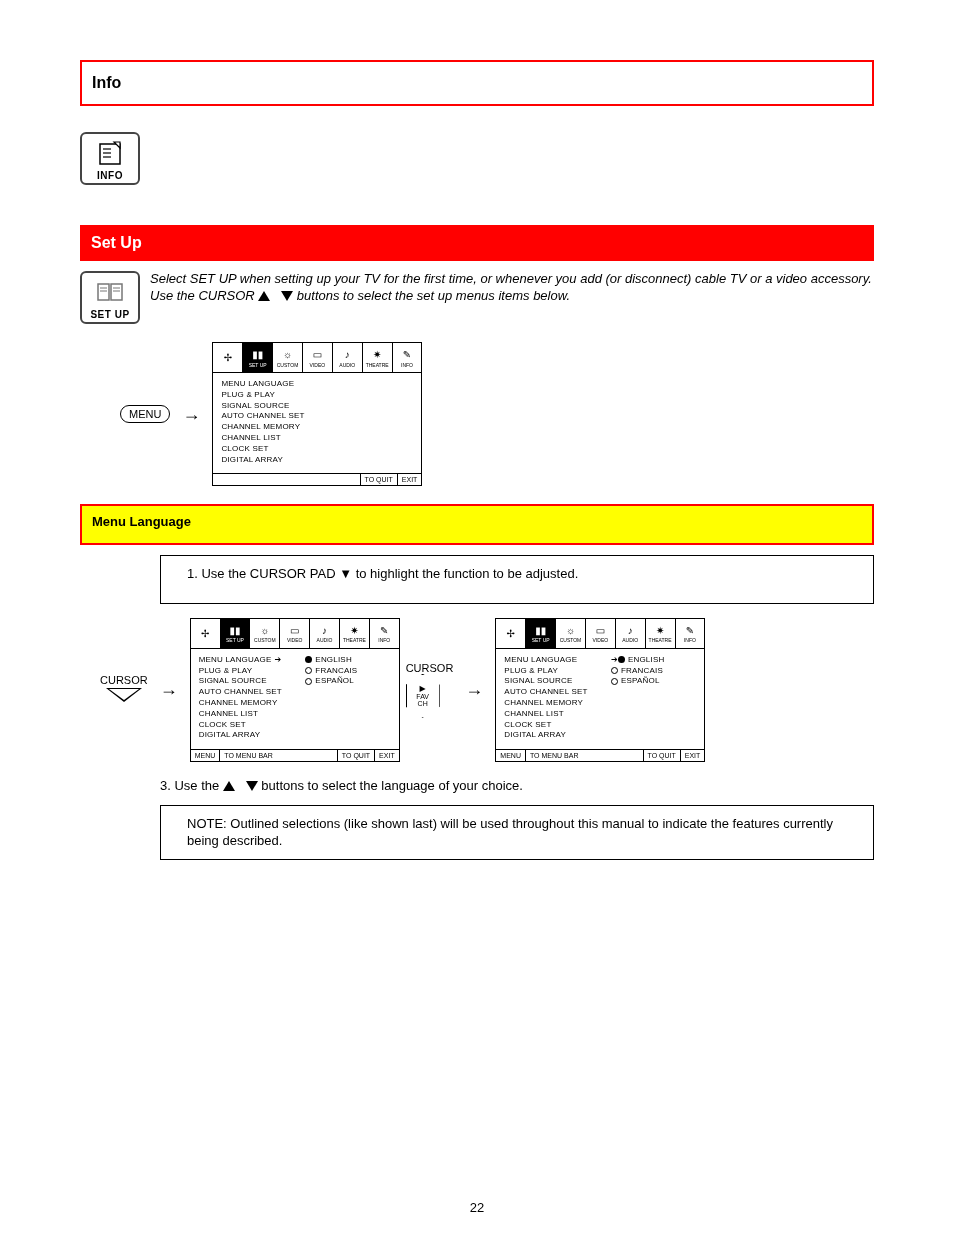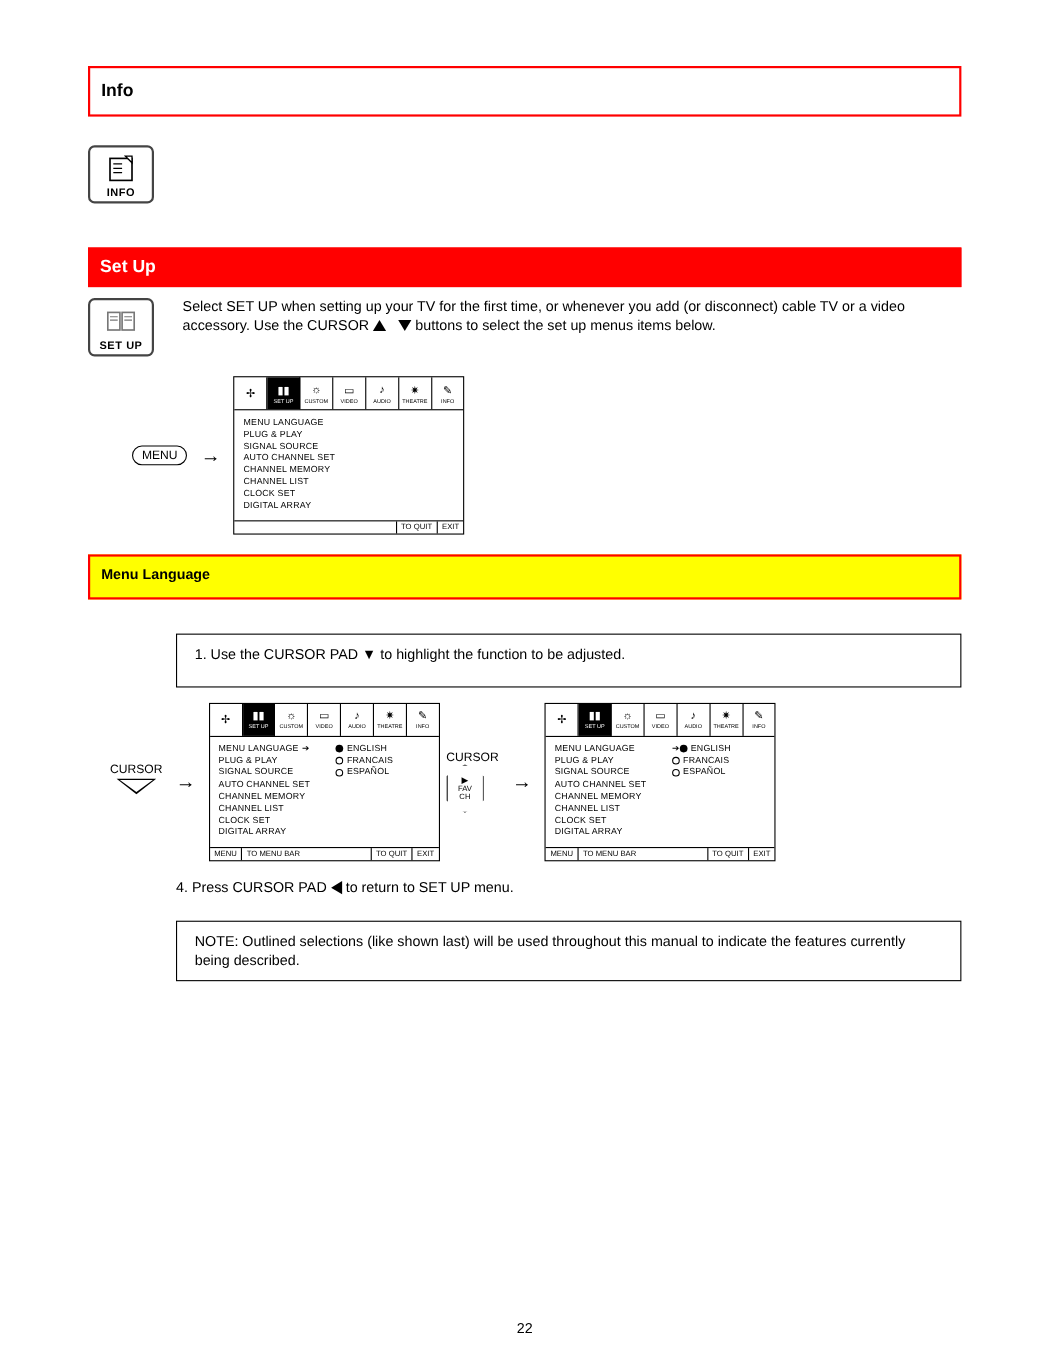--- a/index.html
+++ b/index.html
@@ -11,23 +11,22 @@
     height: 1235px;
     position: relative;
     padding: 60px 80px 40px 80px;
   }
   .box-red {
     border: 2px solid #ff0000;
     padding: 12px 10px;
   }
   .box-plain {
     border: 1px solid #000;
-    padding: 10px 16px;
+    padding: 10px 26px;
     margin-left: 80px;
-    margin-top: 21px;
   }
   .row { display: flex; align-items: flex-start; gap: 10px; }
   .indent { margin-left: 80px; }
   .icon-frame {
     border: 2px solid #444;
     border-radius: 6px;
     width: 60px;
     text-align: center;
     padding: 4px 2px 2px 2px;
     background: #fff;
@@ -199,21 +198,21 @@
         <rect x="1" y="2" width="11" height="16" fill="none" stroke="#777" stroke-width="1.5"></rect>
         <rect x="14" y="2" width="11" height="16" fill="none" stroke="#777" stroke-width="1.5"></rect>
         <line x1="3" y1="6" x2="10" y2="6" stroke="#777"></line>
           <line x1="3" y1="9" x2="10" y2="9" stroke="#777"></line>
         <line x1="16" y1="6" x2="23" y2="6" stroke="#777"></line>
           <line x1="16" y1="9" x2="23" y2="9" stroke="#777"></line>
       </svg>
     </div>
     <div class="lbl">SET UP</div>
   </div>
-  <p style="margin-left:16px;flex:1;">
+  <p style="margin-left:0;flex:1;font-style:italic;">
     <span>Select SET UP when setting up your TV for the first time, or whenever you</span>
     <span>add (or disconnect) cable TV or a video accessory. Use the CURSOR </span>
     <span class="tri-up"></span>&nbsp;&nbsp;
     <span class="tri-down"></span>
     <span> buttons to select the set up menus items below.</span>
   </p>
 </div>
 
 <div style="height:18px;"></div>
 
@@ -411,23 +410,24 @@
       <div>TO QUIT</div>
       <div>EXIT</div>
     </div>
   </div>
 </div>
 
 <div style="height:16px;"></div>
 
 <div style="margin-left:80px;">
   <p>
-    <span>4. Press CURSOR PAD </span>
-    <span class="tri-left"></span>
-    <span> to return to SET UP menu.</span>
+    <span>3. Use the </span>
+    <span class="tri-up"></span>&nbsp;&nbsp;
+    <span class="tri-down"></span>
+    <span> buttons to select the language of your choice.</span>
   </p>
 </div>
 
 <div class="box-plain">
   <p style="margin:0;">NOTE: Outlined selections (like shown last) will be used throughout this  manual to indicate the features currently being described.</p>
 </div>
 
 <div class="page-num">22</div>
 
 </body></html>

